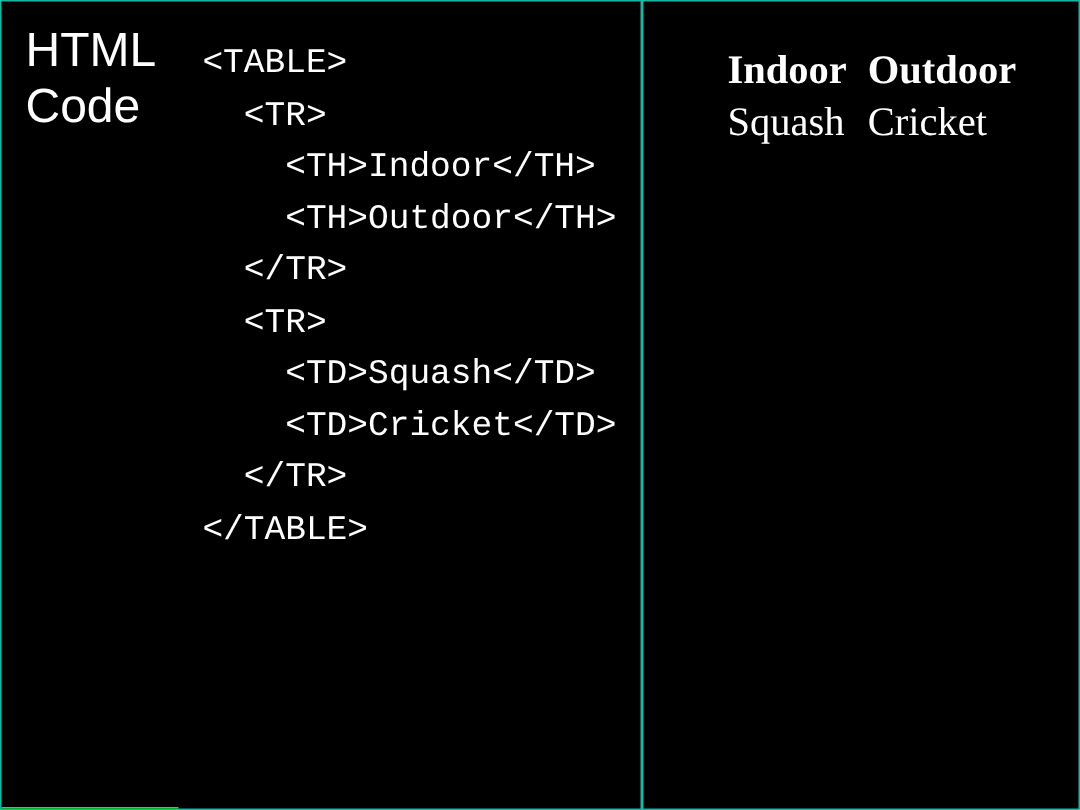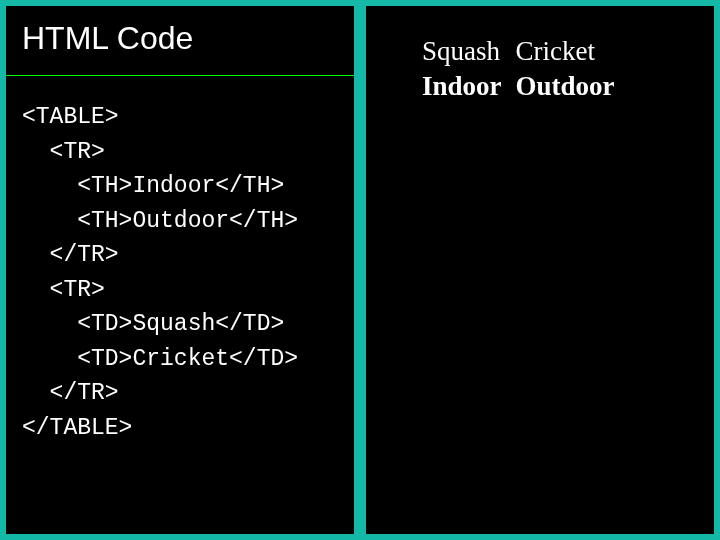--- a/index.html
+++ b/index.html
@@ -10,23 +10,23 @@
     overflow: hidden;
     font-family: Arial, Helvetica, sans-serif;
   }
   .container {
     display: flex;
     width: 100%;
     height: 100%;
   }
   .panel {
     flex: 1;
-    border: 6px solid #14b8a6;
+    border: 1px solid #14b8a6;
     display: flex;
-    flex-direction: column;
+    flex-direction: row;
   }
   .panel-header {
     border-bottom: 1px solid #0f0;
     padding: 14px 16px 18px 16px;
   }
   .panel-title {
     color: #fff;
     font-size: 32px;
     font-weight: 400;
   }
@@ -83,24 +83,24 @@
     &lt;TD&gt;Cricket&lt;/TD&gt;
   &lt;/TR&gt;
 &lt;/TABLE&gt;</div>
     </div>
   </div>
   <div class="panel">
     <div class="panel-body">
       <table class="display-table">
         <tbody>
             <tr>
+          <th>Indoor</th>
+          <th>Outdoor</th>
+        </tr>
+        <tr>
           <td>Squash</td>
           <td>Cricket</td>
-        </tr>
-        <tr>
-          <th>Indoor</th>
-          <th>Outdoor</th>
         </tr>
       </tbody>
         </table>
     </div>
   </div>
 </div>
 
 </body></html>

